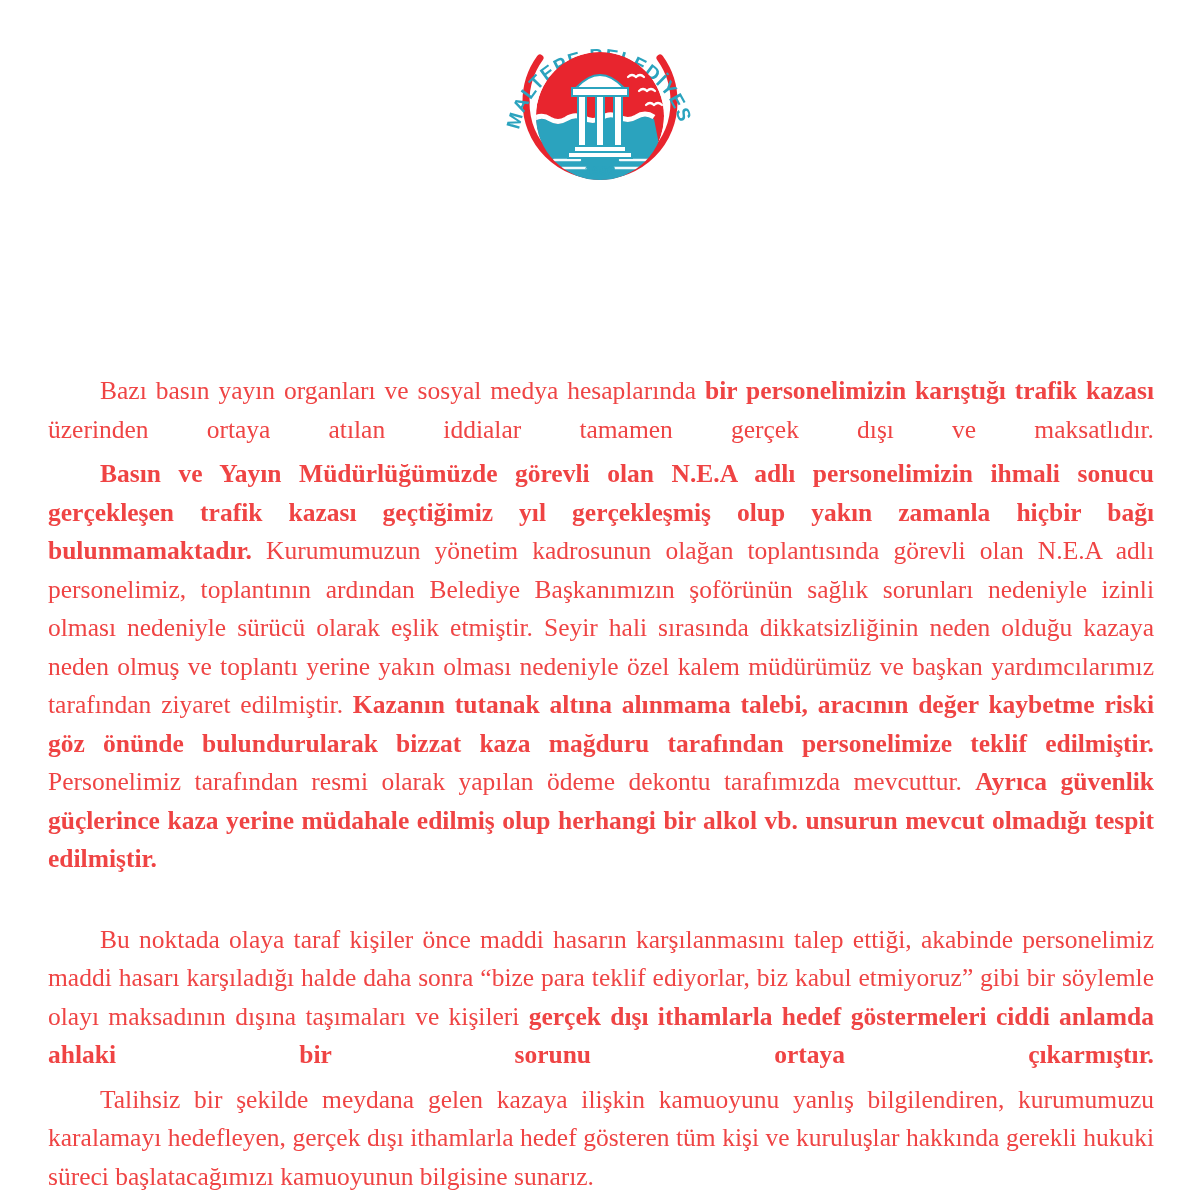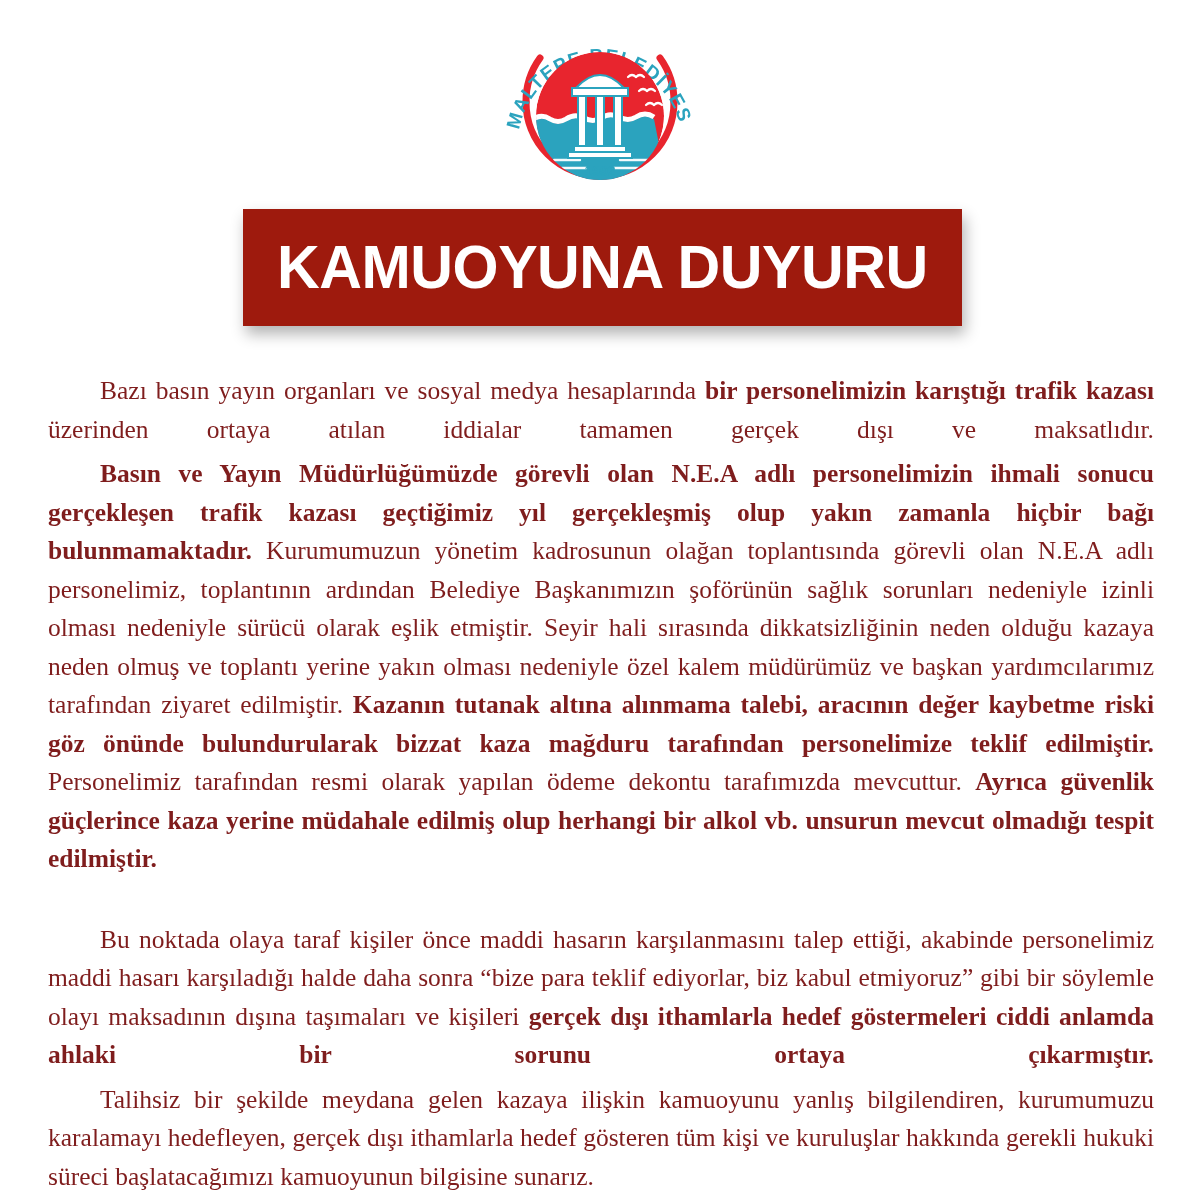--- a/index.html
+++ b/index.html
@@ -69,21 +69,21 @@
     top: 372px;
     width: 1106px;
   }
   .para {
     text-align: justify;
     text-justify: inter-word;
     font-size: 25.5px;
     line-height: 38.5px;
     margin: 0 0 6px 0;
     text-indent: 52px;
-    color: #7f1d1d;
+    color: #ef4444;
     hyphens: none;
   }
   .para:last-child { margin-bottom: 4px; }
   .para.gap-before { margin-top: 42px; }
   .para b { font-weight: bold; }
 
   
   .para.full-justify {
     text-align-last: justify;
   }
@@ -157,23 +157,20 @@
 
           <rect x="72" y="132" width="52" height="6" fill="#ffffff" stroke="#2BA3BE" stroke-width="2"></rect>
           <rect x="66" y="138" width="64" height="6" fill="#ffffff" stroke="#2BA3BE" stroke-width="2"></rect>
         </g>
 
         <text x="98" y="162" text-anchor="middle" font-family="Liberation Sans, DejaVu Sans, sans-serif" font-size="14" font-weight="bold" fill="#2BA3BE" id="logoYear">1992</text>
       </svg>
     </div>
   </div>
 
-  <div class="banner">
-    <div class="banner-title">KAMUOYUNA DUYURU</div>
-  </div>
 
   <div class="content">
     <p class="para full-justify"><span>Bazı basın yayın organları ve sosyal medya hesaplarında </span><b>bir personelimizin karıştığı trafik kazası</b><span> üzerinden ortaya atılan iddialar tamamen gerçek dışı ve maksatlıdır.</span></p>
     <p class="para full-justify"><b>Basın ve Yayın Müdürlüğümüzde görevli olan N.E.A adlı personelimizin ihmali sonucu gerçekleşen trafik kazası geçtiğimiz yıl gerçekleşmiş olup yakın zamanla hiçbir bağı bulunmamaktadır.</b><span> Kurumumuzun yönetim kadrosunun olağan toplantısında görevli olan N.E.A adlı personelimiz, toplantının ardından Belediye Başkanımızın şoförünün sağlık sorunları nedeniyle izinli olması nedeniyle sürücü olarak eşlik etmiştir. Seyir hali sırasında dikkatsizliğinin neden olduğu kazaya neden olmuş ve toplantı yerine yakın olması nedeniyle özel kalem müdürümüz ve başkan yardımcılarımız tarafından ziyaret edilmiştir. </span><b>Kazanın tutanak altına alınmama talebi, aracının değer kaybetme riski göz önünde bulundurularak bizzat kaza mağduru tarafından personelimize teklif edilmiştir.</b><span> Personelimiz tarafından resmi olarak yapılan ödeme dekontu tarafımızda mevcuttur. </span><b>Ayrıca güvenlik güçlerince kaza yerine müdahale edilmiş olup herhangi bir alkol vb. unsurun mevcut olmadığı tespit edilmiştir.</b></p>
     <p class="para full-justify gap-before"><span>Bu noktada olaya taraf kişiler önce maddi hasarın karşılanmasını talep ettiği, akabinde personelimiz maddi hasarı karşıladığı halde daha sonra “bize para teklif ediyorlar, biz kabul etmiyoruz” gibi bir söylemle olayı maksadının dışına taşımaları ve kişileri </span><b>gerçek dışı ithamlarla hedef göstermeleri ciddi anlamda ahlaki bir sorunu ortaya çıkarmıştır.</b></p>
     <p class="para"><span>Talihsiz bir şekilde meydana gelen kazaya ilişkin kamuoyunu yanlış bilgilendiren, kurumumuzu karalamayı hedefleyen, gerçek dışı ithamlarla hedef gösteren tüm kişi ve kuruluşlar hakkında gerekli hukuki süreci başlatacağımızı kamuoyunun bilgisine sunarız.</span></p>
   </div>
 
 </div>
 

